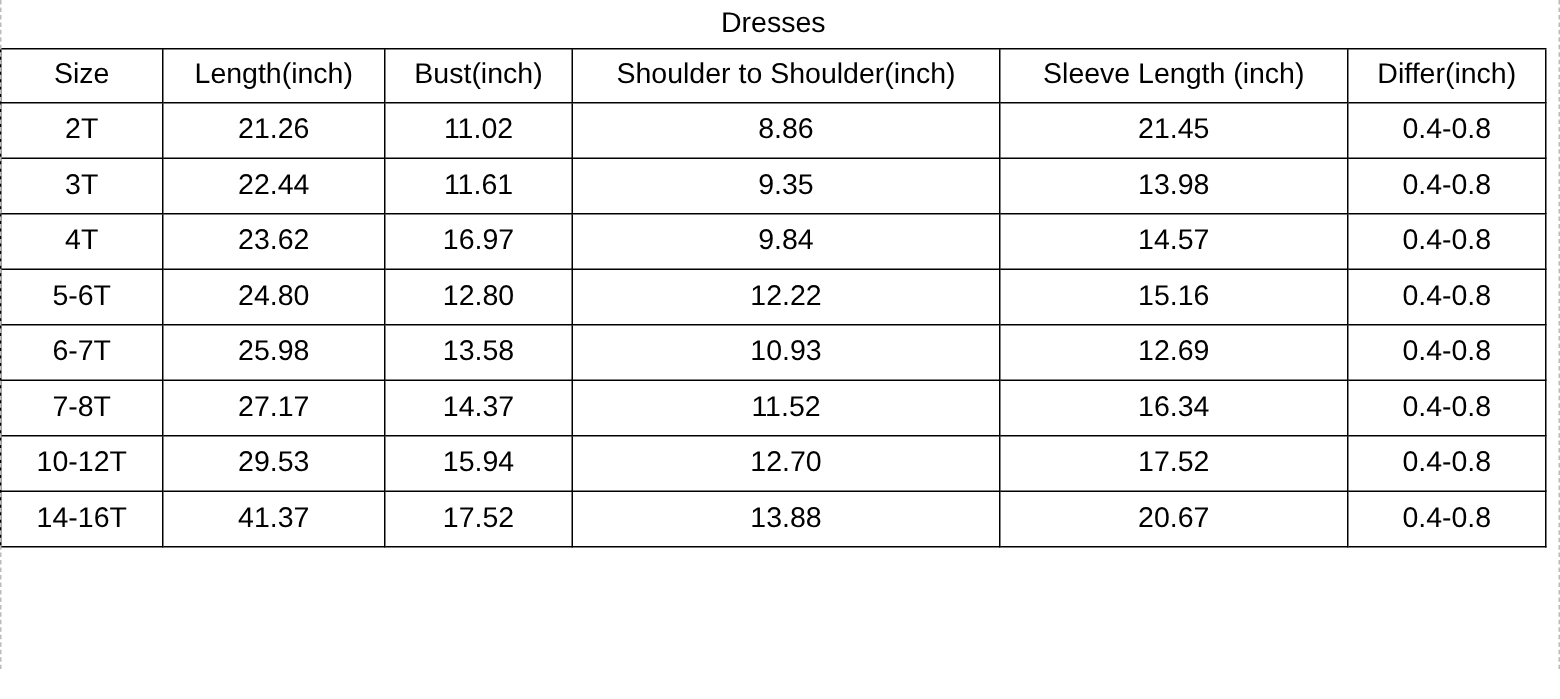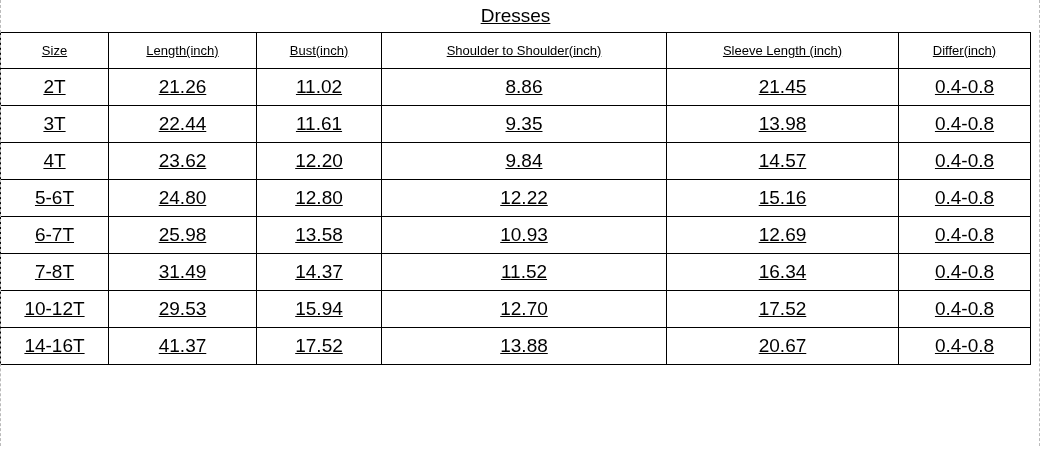--- a/index.html
+++ b/index.html
@@ -18,21 +18,20 @@
     position: relative;
     width: 1040px;
     height: 466px;
     box-sizing: border-box;
   }
   table.size-table {
     border-collapse: collapse;
     table-layout: fixed;
     width: 852px;
     margin: 0;
-    text-decoration: underline;
   }
   table.size-table td {
     border: 1px solid #000000;
     text-align: center;
     vertical-align: middle;
     font-size: 19px;
     color: #000000;
     padding: 0 2px;
     height: 37px;
     box-sizing: border-box;
@@ -42,21 +41,21 @@
   
   tr.title-row td {
     border-top: none;
     border-left: none;
     border-right: none;
     border-bottom: 1px solid #000000;
     font-size: 19px;
     height: 32px;
   }
   tr.header-row td {
-    font-size: 13px;
+    font-size: 19px;
     height: 36px;
   }
   
   col.c-size    { width: 108px; }
   col.c-length  { width: 148px; }
   col.c-bust    { width: 125px; }
   col.c-shoulder{ width: 285px; }
   col.c-sleeve  { width: 232px; }
   col.c-differ  { width: 132px; }
 
@@ -128,21 +127,21 @@
         <td>3T</td>
         <td>22.44</td>
         <td>11.61</td>
         <td>9.35</td>
         <td>13.98</td>
         <td>0.4-0.8</td>
       </tr>
       <tr>
         <td>4T</td>
         <td>23.62</td>
-        <td>12.20</td>
+        <td>16.97</td>
         <td>9.84</td>
         <td>14.57</td>
         <td>0.4-0.8</td>
       </tr>
       <tr>
         <td>5-6T</td>
         <td>24.80</td>
         <td>12.80</td>
         <td>12.22</td>
         <td>15.16</td>
@@ -151,21 +150,21 @@
       <tr>
         <td class="active-cell">6-7T</td>
         <td>25.98</td>
         <td>13.58</td>
         <td>10.93</td>
         <td>12.69</td>
         <td>0.4-0.8</td>
       </tr>
       <tr>
         <td>7-8T</td>
-        <td>31.49</td>
+        <td>27.17</td>
         <td>14.37</td>
         <td>11.52</td>
         <td>16.34</td>
         <td>0.4-0.8</td>
       </tr>
       <tr>
         <td>10-12T</td>
         <td>29.53</td>
         <td>15.94</td>
         <td>12.70</td>

